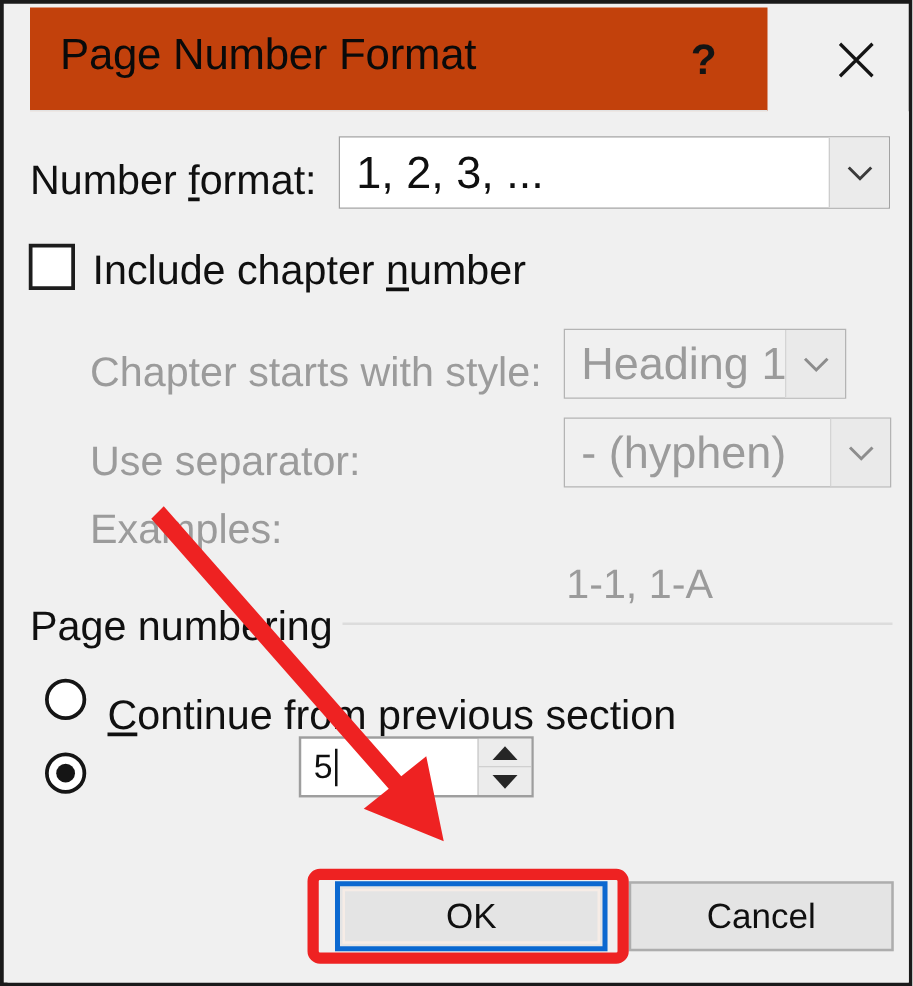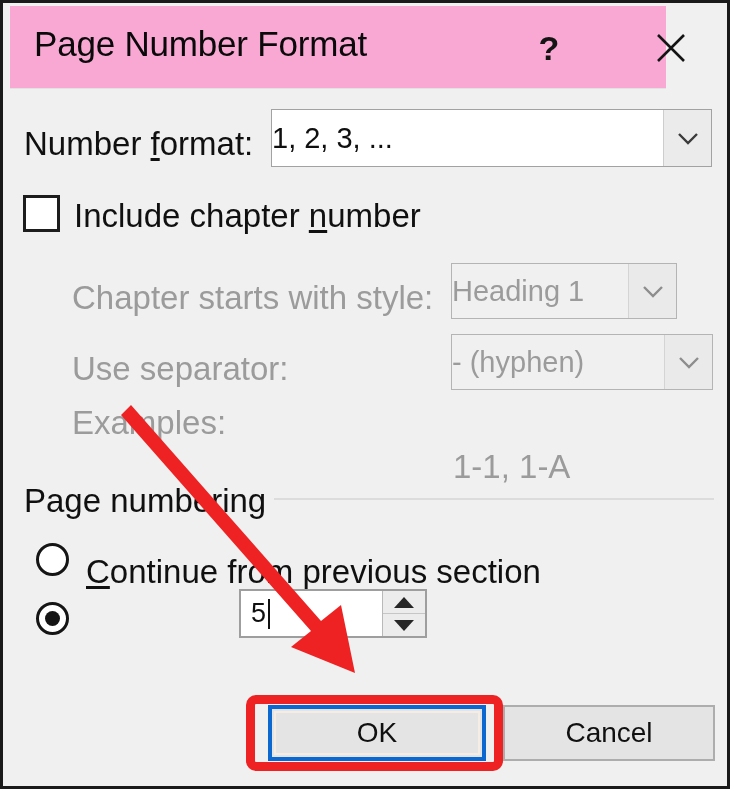--- a/index.html
+++ b/index.html
@@ -15,24 +15,24 @@
     width: 730px;
     height: 789px;
     box-sizing: border-box;
     border: 3px solid #1a1a1a;
     background: #f0f0f0;
     overflow: hidden;
   }
   
   .titlebar {
     position: absolute;
-    left: 7px; top: 3px;
-    width: 656px;
+    left: 21px; top: 3px;
+    width: 590px;
     height: 83px;
-    background: #f9a8d4;
+    background: #c2410c;
     border-bottom: 1px solid #e2e2e2;
     box-sizing: border-box;
   }
   .title-text {
     position: absolute;
     left: 24px;
     top: 18px;
     font-size: 35px;
     color: #0a0a0a;
     letter-spacing: -0.2px;
@@ -82,21 +82,22 @@
     align-items: stretch;
   }
   .combo.disabled {
     background: #f0f0f0;
     border: 1px solid #b4b4b4;
   }
   .combo-val {
     flex: 1;
     display: flex;
     align-items: center;
-    font-size: 29px;
+    padding-left: 13px;
+    font-size: 36px;
     color: #0f0f0f;
     white-space: nowrap;
     overflow: hidden;
   }
   .combo.disabled .combo-val { color: #9b9b9b; }
   .combo-btn {
     width: 47px;
     background: #ebebeb;
     border-left: 1px solid #cdcdcd;
     display: flex;

